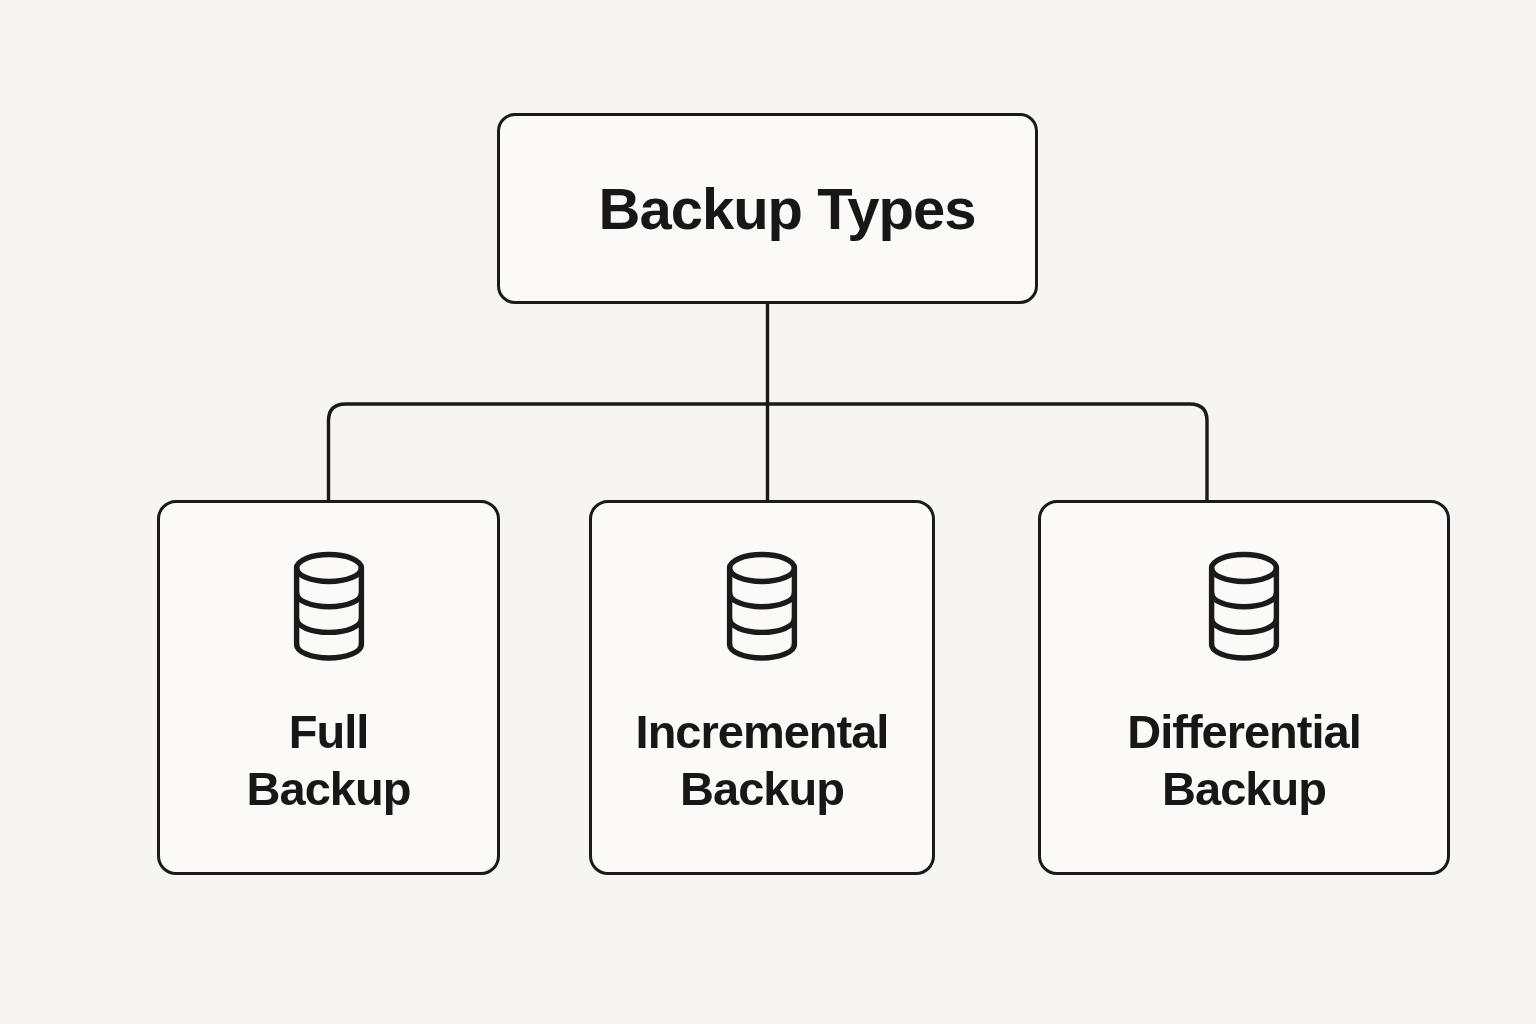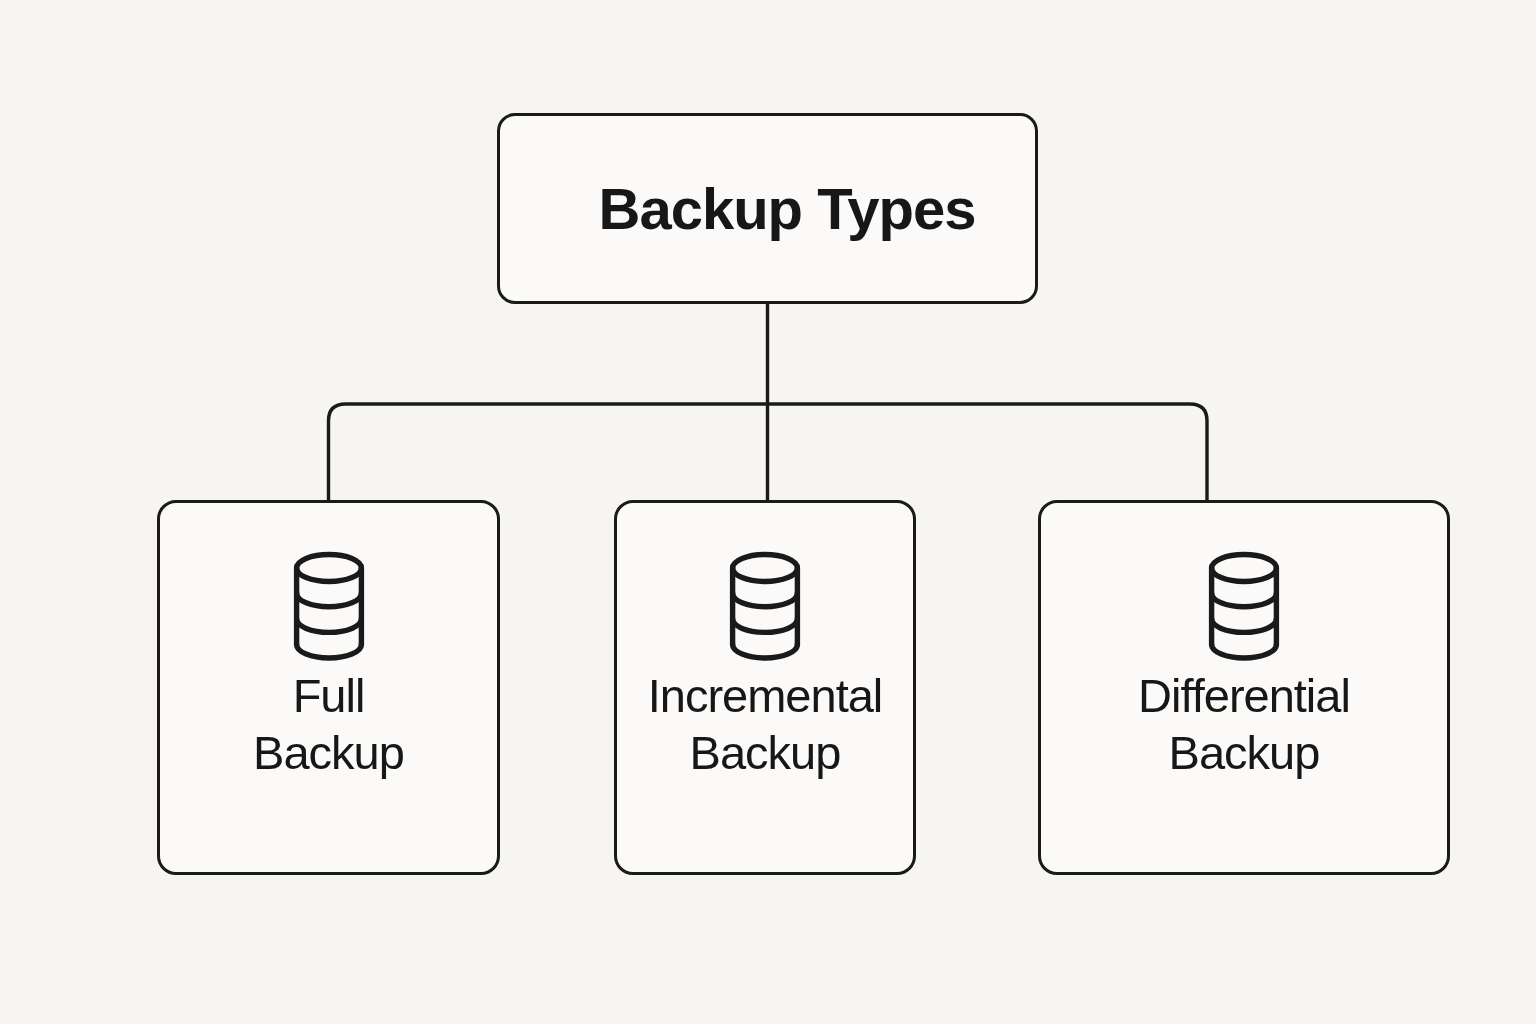--- a/index.html
+++ b/index.html
@@ -50,36 +50,37 @@
     white-space:nowrap;
     margin-left:39px;
   }
   .node.child{
     top:500px;height:375px;
     border-radius:19px;
     justify-content:flex-start;
     padding-top:47px;
   }
   .node.child.c0{left:157px;width:343px;}
-  .node.child.c1{left:614px;width:302px;}
+  .node.child.c1{left:589px;width:346px;}
   .node.child.c2{left:1038px;width:412px;}
   .db-icon{
     width:90px;height:117px;
     flex:0 0 auto;
   }
   .db-icon path, .db-icon ellipse{
     fill:none;
     stroke:var(--stroke);
     stroke-width:6;
     stroke-linecap:round;
   }
   .node-label{
+    margin-top:36px;
     text-align:center;
     font-size:47px;
-    font-weight:400;
+    font-weight:700;
     letter-spacing:-1px;
     line-height:57px;
   }
   .node-label span{display:block;}
 </style>
 </head>
 <body>
 
 <div class="canvas">
 

